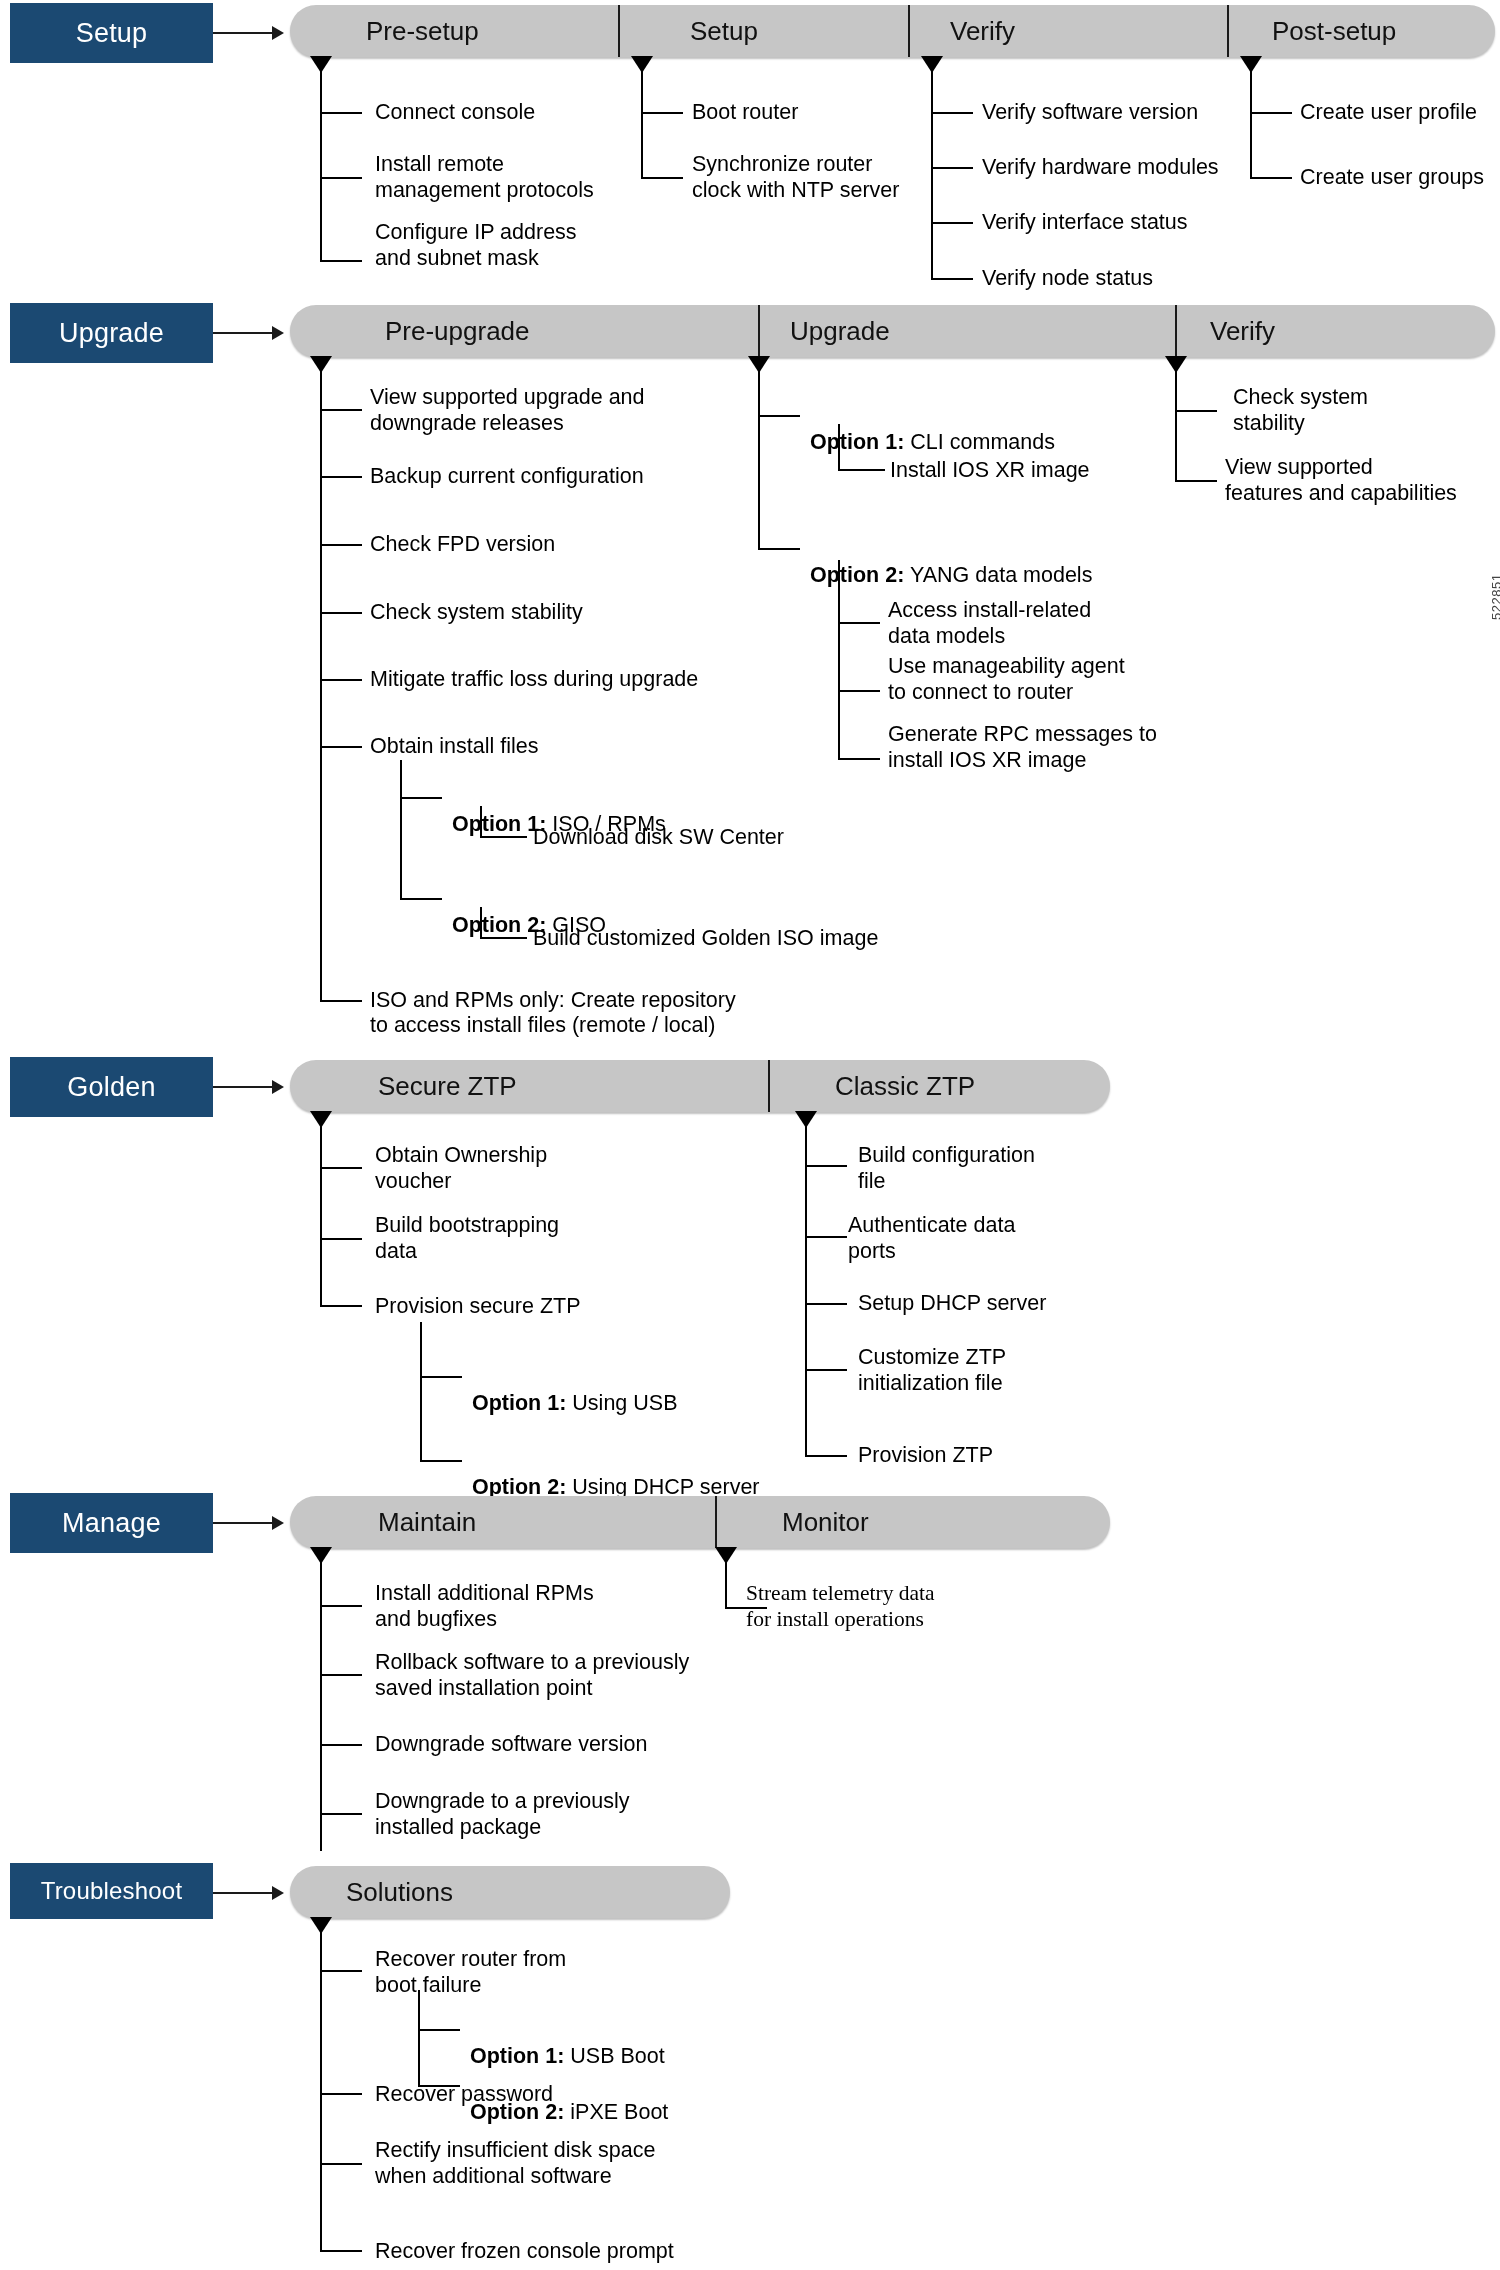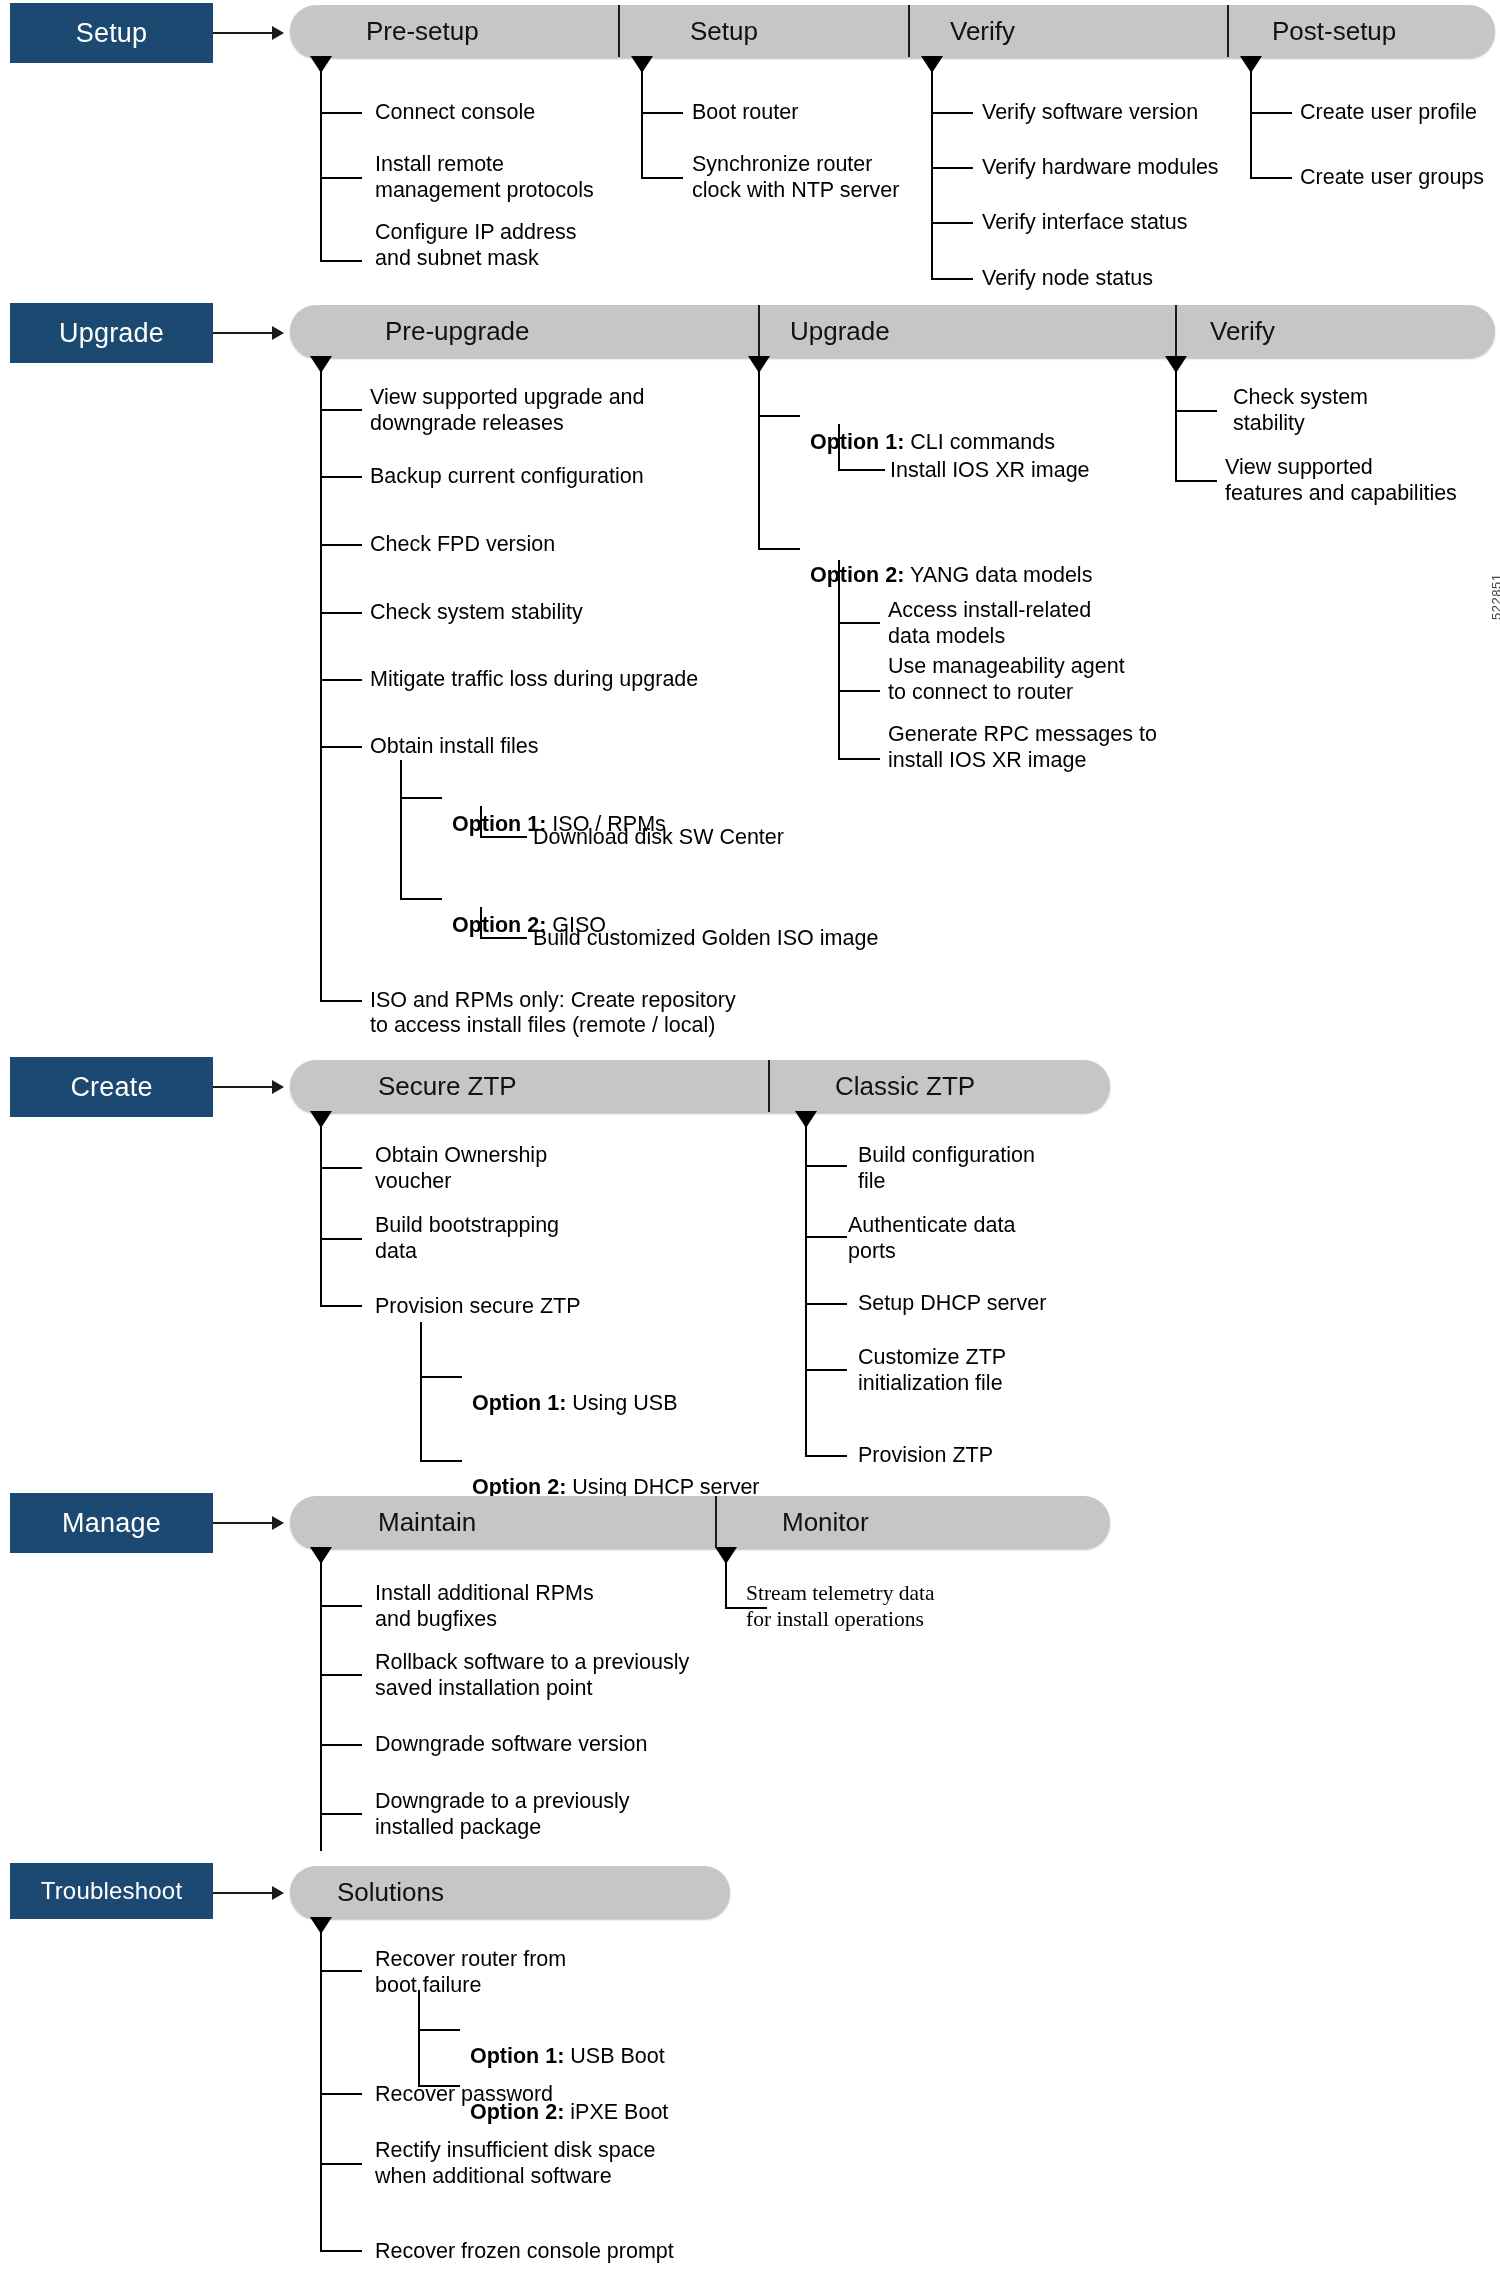--- a/index.html
+++ b/index.html
@@ -197,21 +197,21 @@
   <div class="tick" style="left:1175px;top:410px;width:42px;"></div>
   <div class="tick" style="left:1175px;top:480px;width:42px;"></div>
   <div class="leaf" style="left:1225px;top:385px;margin-left:8px;">Check system
 stability</div>
   <div class="leaf" style="left:1225px;top:455px;">View supported
 features and capabilities</div>
 
   <div class="figure-id" style="left:1489px;top:620px;">522851</div>
 
   <div class="phase-box" style="left:10px;top:1057px;width:203px;height:60px;">
-    <span>Create</span>
+    <span>Golden</span>
   </div>
   <div class="arrow-line" style="left:213px;top:1086px;width:62px;"></div>
   <div class="arrow-head" style="left:272px;top:1080px;"></div>
 
   <div class="stage-bar" style="left:290px;top:1060px;width:820px;height:52px;">
     <div class="stage-divider" style="left:478px;top:0;height:52px;"></div>
     <div class="stage-label" style="left:88px;">Secure ZTP</div>
     <div class="stage-label" style="left:545px;">Classic ZTP</div>
   </div>
 
@@ -283,21 +283,21 @@
   <div class="leaf" style="left:746px;top:1581px;font-family:Liberation Serif, serif;">Stream telemetry data
 for install operations</div>
 
   <div class="phase-box" style="left:10px;top:1863px;width:203px;height:56px;">
     <span style="font-size:24px;">Troubleshoot</span>
   </div>
   <div class="arrow-line" style="left:213px;top:1892px;width:62px;"></div>
   <div class="arrow-head" style="left:272px;top:1886px;"></div>
 
   <div class="stage-bar" style="left:290px;top:1866px;width:440px;height:52px;">
-    <div class="stage-label" style="left:47px;">Solutions</div>
+    <div class="stage-label" style="left:56px;">Solutions</div>
   </div>
 
   <div class="caret" style="left:310px;top:1917px;"></div>
   <div class="spine" style="left:320px;top:1931px;height:320px;"></div>
   <div class="tick" style="left:320px;top:1970px;width:42px;"></div>
   <div class="tick" style="left:320px;top:2093px;width:42px;"></div>
   <div class="tick" style="left:320px;top:2163px;width:42px;"></div>
   <div class="tick" style="left:320px;top:2250px;width:42px;"></div>
   <div class="leaf" style="left:375px;top:1947px;">Recover router from
 boot failure</div>

